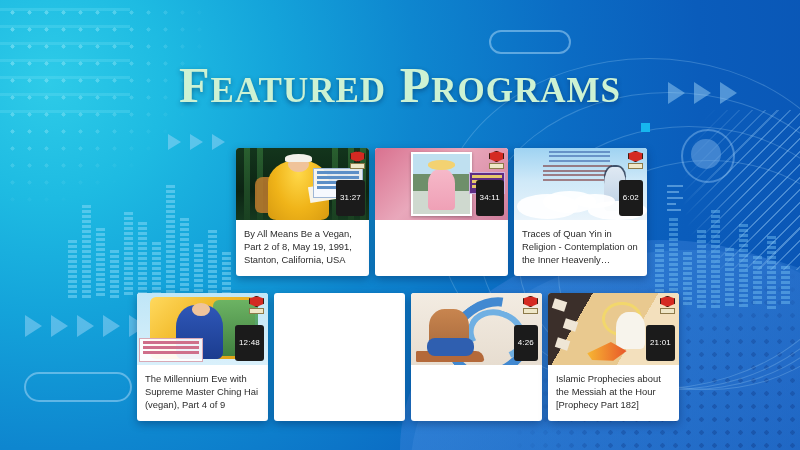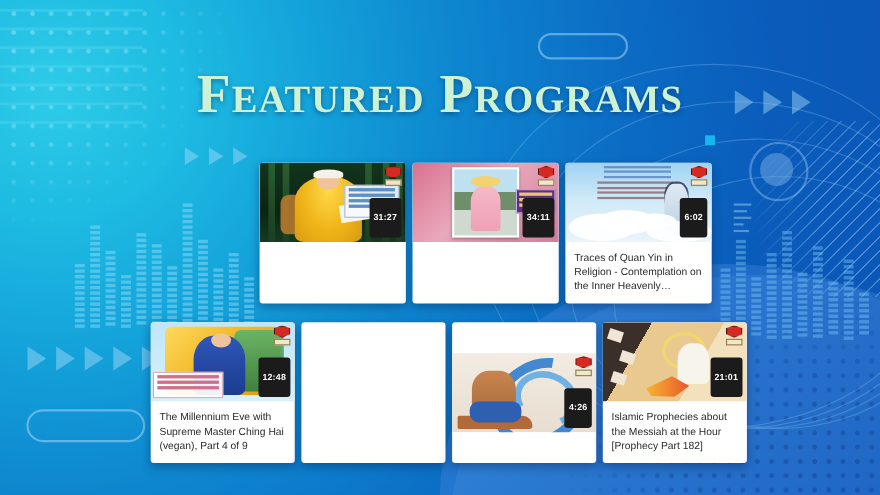--- a/index.html
+++ b/index.html
@@ -92,37 +92,37 @@
   
   .row{position:absolute;display:flex;z-index:7;}
   .row-1{left:236px;top:148px;gap:6px;}
   .row-2{left:137px;top:293px;gap:6px;}
 
   .card{
     width:133px;background:#ffffff;border-radius:3px;overflow:hidden;
     box-shadow:0 3px 9px rgba(0,25,70,.38);
     display:flex;flex-direction:column;
   }
-  .card.w2{width:131px;justify-content:center;}
+  .card.w2{width:131px;}
   .thumb{position:relative;width:100%;height:72px;overflow:hidden;}
   .thumb .badge{
     position:absolute;right:3px;top:3px;width:17px;height:20px;
     display:flex;flex-direction:column;align-items:center;justify-content:flex-start;
     font-size:4px;color:#fff;
   }
   .badge .crest{
     width:15px;height:11px;background:#d42a22;
     clip-path:polygon(50% 0,100% 22%,100% 70%,50% 100%,0 70%,0 22%);
     border:1px solid #3a1a10;box-sizing:border-box;
   }
   .badge .crestbar{width:15px;height:6px;background:#efe7c8;border:1px solid #8d7a4a;box-sizing:border-box;margin-top:1px;}
   .dur{
     position:absolute;right:4px;bottom:4px;background:#1b1b1b;color:#fff;
     font-size:8px;line-height:1;padding:14px 4px;border-radius:3px;
-    font-family:"Liberation Sans",sans-serif;letter-spacing:.2px;font-weight:bold;
+    font-family:"Liberation Sans",sans-serif;letter-spacing:.2px;
   }
   .meta{padding:7px 8px 9px 8px;}
   .meta .t{
     font-size:9.4px;line-height:13.2px;color:#2b2b2b;
     font-family:"Liberation Sans",sans-serif;
   }
 
   
   .th-bamboo{position:absolute;inset:0;background:
      linear-gradient(180deg,#13351c,#0c2413 60%,#15391f);}
@@ -621,20 +621,23 @@
               <i></i>
               <i></i>
             </div>
         </div>
         <div class="badge">
           <div class="crest"></div>
           <div class="crestbar"></div>
         </div>
         <div class="dur">31:27</div>
       </div>
+      <div class="meta">
+        <div class="t">By All Means Be a Vegan, Part 2 of 8, May 19, 1991, Stanton, California, USA</div>
+      </div>
     </div>
 
     <div class="card">
       <div class="thumb">
         <div class="th-pink">
           <div class="frame">
               <div class="photo">
             <div class="dress"></div>
                 <div class="hat"></div>
           </div>

